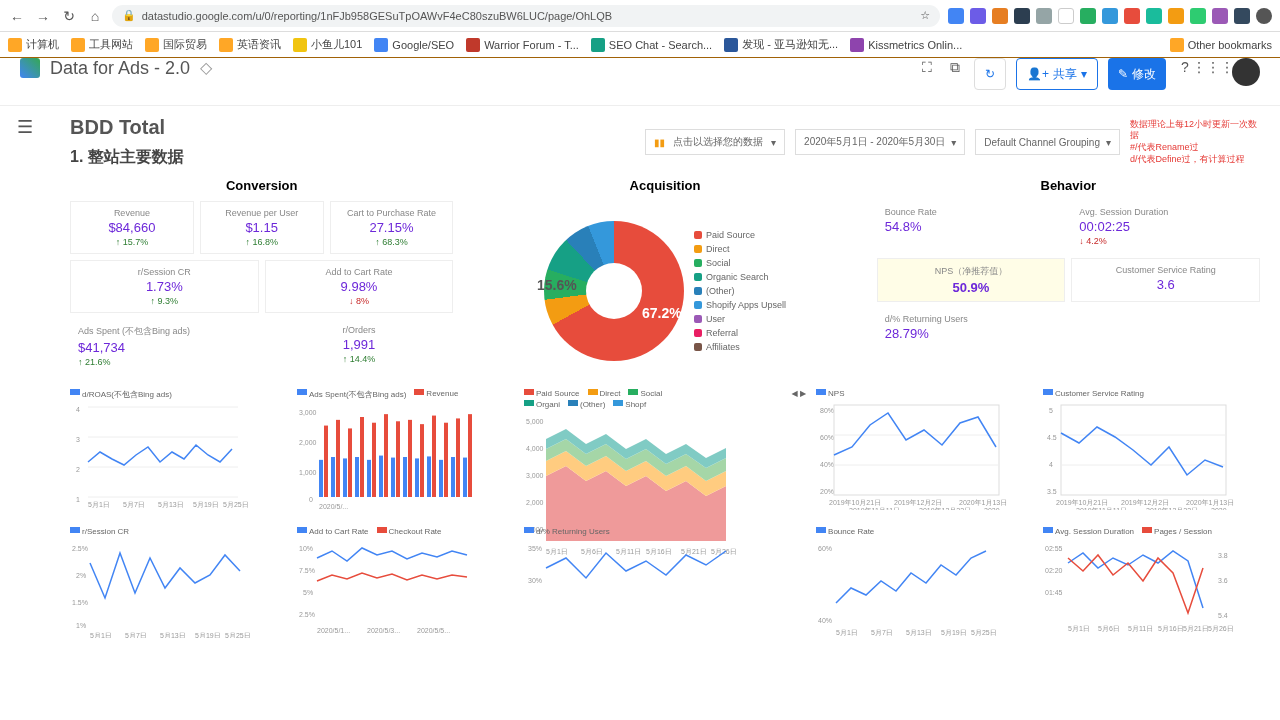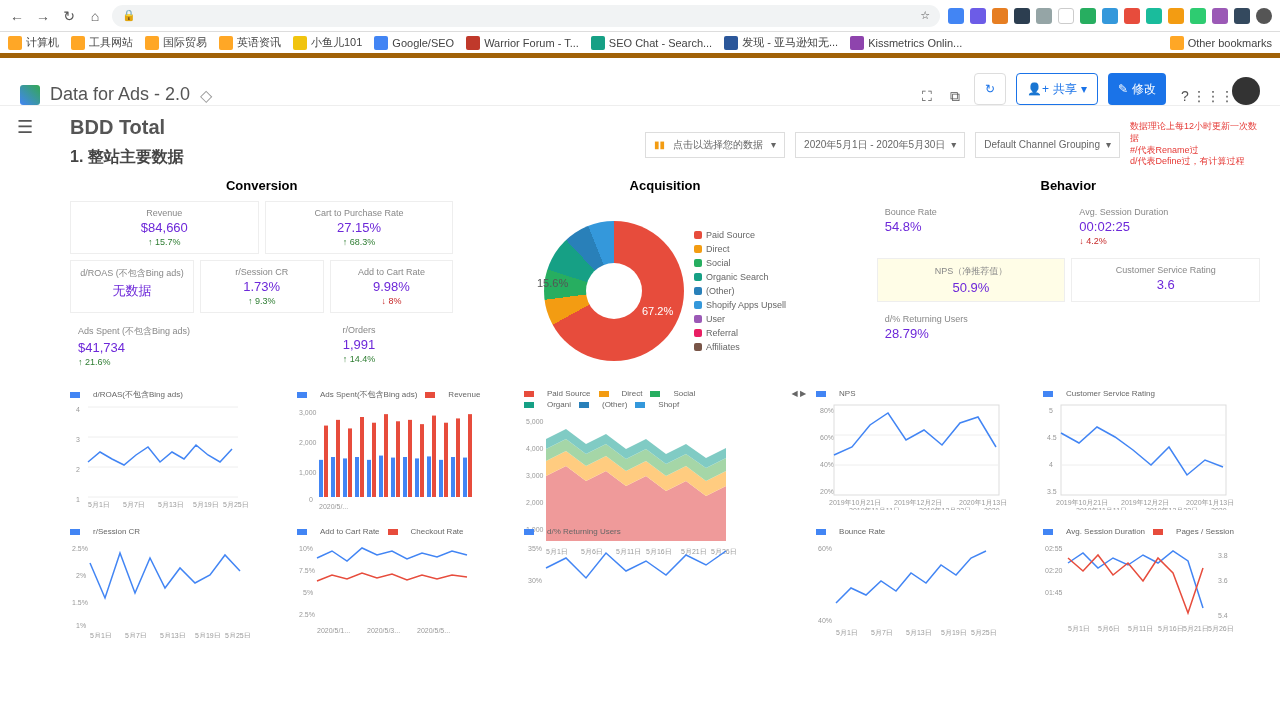--- a/index.html
+++ b/index.html
@@ -2,75 +2,76 @@
 <html><head>
 <meta charset="utf-8">
 <style>
 *{margin:0;padding:0;box-sizing:border-box;font-family:Arial,sans-serif}
 body{width:1280px;height:720px;overflow:hidden;background:#fff}
 .browser-bar{height:32px;background:#fff;border-bottom:1px solid #ddd;display:flex;align-items:center;padding:0 8px;gap:8px}
 .nav-ico{width:18px;height:18px;display:flex;align-items:center;justify-content:center;color:#555;font-size:14px;cursor:pointer}
 .url-bar{flex:1;height:22px;background:#f1f3f4;border-radius:11px;display:flex;align-items:center;padding:0 10px;font-size:11px;color:#555;gap:6px}
 .ext-icons{display:flex;gap:6px;align-items:center}
 .ext-ico{width:16px;height:16px;border-radius:3px;background:#4285f4}
-.bookmarks{height:26px;background:#fff;border-bottom:5px solid #a16207;display:flex;align-items:center;padding:0 8px;gap:12px;font-size:11px;color:#444}
+.bookmarks{height:26px;background:#fff;border-bottom:1px solid #a16207;display:flex;align-items:center;padding:0 8px;gap:12px;font-size:11px;color:#444}
 .bm{display:flex;align-items:center;gap:4px;cursor:pointer}
 .bm-ico{width:14px;height:14px;background:#ffa726;border-radius:2px}
-.app-header{height:48px;display:flex;align-items:flex-end;padding:0 20px;gap:10px;border-bottom:1px solid #eee}
+.app-header{height:48px;display:flex;align-items:flex-start;padding:0 20px;gap:10px;border-bottom:1px solid #eee}
 .ds-logo{width:20px;height:20px;background:linear-gradient(45deg,#4285f4,#34a853);border-radius:3px}
 .app-title{font-size:18px;color:#555}
 .hdr-spacer{flex:1}
 .hdr-btn{height:32px;padding:0 10px;border:1px solid #ddd;border-radius:4px;display:flex;align-items:center;font-size:12px;cursor:pointer;background:#fff}
 .hdr-btn.blue{background:#1a73e8;color:#fff;border:none;gap:4px}
 .hdr-btn.share{color:#1a73e8;border-color:#1a73e8;gap:4px}
 .avatar{width:28px;height:28px;border-radius:50%;background:#333}
 .main{display:flex;height:614px}
 .side{width:50px;padding-top:10px;display:flex;justify-content:center}
 .ham{font-size:18px;color:#555;cursor:pointer}
 .canvas{flex:1;background:#fff;padding:10px 20px;overflow:hidden}
-.top-row{display:flex;justify-content:space-between;align-items:flex-end;margin-bottom:6px}
+.top-row{display:flex;justify-content:space-between;align-items:center;margin-bottom:6px}
 .titles h1{font-size:20px;color:#555;font-weight:600}
 .titles h2{font-size:16px;color:#444;margin-top:8px}
 .ctrls{display:flex;gap:10px;align-items:center}
 .ctrl-box{height:26px;border:1px solid #ddd;padding:0 8px;display:flex;align-items:center;font-size:10px;color:#666;gap:6px;min-width:140px;justify-content:space-between}
 .note{font-size:9px;color:#e53935;line-height:1.3;max-width:130px}
 .sections{display:flex;gap:20px;margin-top:10px}
 .col{flex:1}
 .sec-title{font-size:13px;font-weight:600;text-align:center;margin-bottom:8px}
 .kpi-row{display:flex;gap:6px;margin-bottom:6px}
 .kpi{flex:1;border:1px solid #eee;padding:6px 8px;text-align:center}
 .kpi-lbl{font-size:9px;color:#888;margin-bottom:2px}
 .kpi-val{font-size:13px;color:#6d28d9}
 .kpi-delta{font-size:9px;margin-top:2px}
 .up{color:#2e7d32}.down{color:#c62828}
 .donut-area{display:flex;align-items:center;justify-content:center;gap:10px;height:180px}
 .donut{width:140px;height:140px;position:relative;border-radius:50%;background:conic-gradient(#e74c3c 0 67%,#f39c12 67% 73%,#27ae60 73% 80%,#16a085 80% 88%,#2980b9 88% 94%,#3498db 94% 100%)}
 .donut::after{content:'';position:absolute;top:30%;left:30%;width:40%;height:40%;background:#fff;border-radius:50%}
-.donut-lbl{position:absolute;font-size:11px;color:#fff;font-weight:normal}
+.donut-lbl{position:absolute;font-size:14px;color:#fff;font-weight:bold}
 .legend{font-size:9px;color:#666}
 .legend div{display:flex;align-items:center;gap:4px;margin:2px 0}
 .ld{width:8px;height:8px;border-radius:2px}
 .chart-row{display:flex;gap:10px;margin-top:8px}
 .mini{flex:1;height:130px;position:relative}
 .mini-title{font-size:8px;color:#666;display:flex;gap:8px;margin-bottom:2px}
-.mini-title span{display:flex;align-items:center;gap:13px}
+.mini-title span{display:flex;gap:2px}
 .lbox{width:10px;height:6px}
 svg{display:block}
 .axis-txt{font-size:7px;fill:#999}
 </style>
 </head>
 <body>
 
 <div class="browser-bar">
   <span class="nav-ico">←</span>
   <span class="nav-ico">→</span>
   <span class="nav-ico">↻</span>
   <span class="nav-ico">⌂</span>
   <div class="url-bar">
     <span>🔒</span>
+    <span>datastudio.google.com/u/0/reporting/1nFJb958GESuTpOAWvF4eC80szuBW6LUC/page/OhLQB</span>
     <span style="flex:1"></span>
     <span>☆</span>
   </div>
   <div class="ext-icons">
     <div class="ext-ico" style="background:#4285f4"></div>
     <div class="ext-ico" style="background:#6c5ce7"></div>
     <div class="ext-ico" style="background:#e67e22"></div>
     <div class="ext-ico" style="background:#2c3e50"></div>
     <div class="ext-ico" style="background:#95a5a6"></div>
     <div class="ext-ico" style="background:#fff;border:1px solid #ccc"></div>
@@ -190,30 +191,31 @@
 
       <div class="col">
         <div class="sec-title">Conversion</div>
         <div class="kpi-row">
           <div class="kpi">
               <div class="kpi-lbl">Revenue</div>
               <div class="kpi-val">$84,660</div>
               <div class="kpi-delta up">↑ 15.7%</div>
             </div>
           <div class="kpi">
+              <div class="kpi-lbl">Revenue per User</div>
+              <div class="kpi-val">$1.15</div>
+              <div class="kpi-delta up">↑ 16.8%</div>
+            </div>
+          <div class="kpi">
               <div class="kpi-lbl">Cart to Purchase Rate</div>
               <div class="kpi-val">27.15%</div>
               <div class="kpi-delta up">↑ 68.3%</div>
             </div>
         </div>
         <div class="kpi-row">
-          <div class="kpi">
-              <div class="kpi-lbl">d/ROAS (不包含Bing ads)</div>
-              <div class="kpi-val">无数据</div>
-            </div>
           <div class="kpi">
               <div class="kpi-lbl">r/Session CR</div>
               <div class="kpi-val">1.73%</div>
               <div class="kpi-delta up">↑ 9.3%</div>
             </div>
           <div class="kpi">
               <div class="kpi-lbl">Add to Cart Rate</div>
               <div class="kpi-val">9.98%</div>
               <div class="kpi-delta down">↓ 8%</div>
             </div>
@@ -289,21 +291,21 @@
             </div>
           <div class="kpi" style="border:none;text-align:left">
               <div class="kpi-lbl">Avg. Session Duration</div>
               <div class="kpi-val">00:02:25</div>
               <div class="kpi-delta down">↓ 4.2%</div>
             </div>
         </div>
         <div class="kpi-row">
           <div class="kpi" style="background:#fffde7">
               <div class="kpi-lbl">NPS（净推荐值）</div>
-              <div class="kpi-val" style="font-weight:normal">50.9%</div>
+              <div class="kpi-val" style="font-weight:bold">50.9%</div>
             </div>
           <div class="kpi">
               <div class="kpi-lbl">Customer Service Rating</div>
               <div class="kpi-val">3.6</div>
             </div>
         </div>
         <div class="kpi-row">
           <div class="kpi" style="border:none;text-align:left">
               <div class="kpi-lbl">d/% Returning Users</div>
               <div class="kpi-val">28.79%</div>

